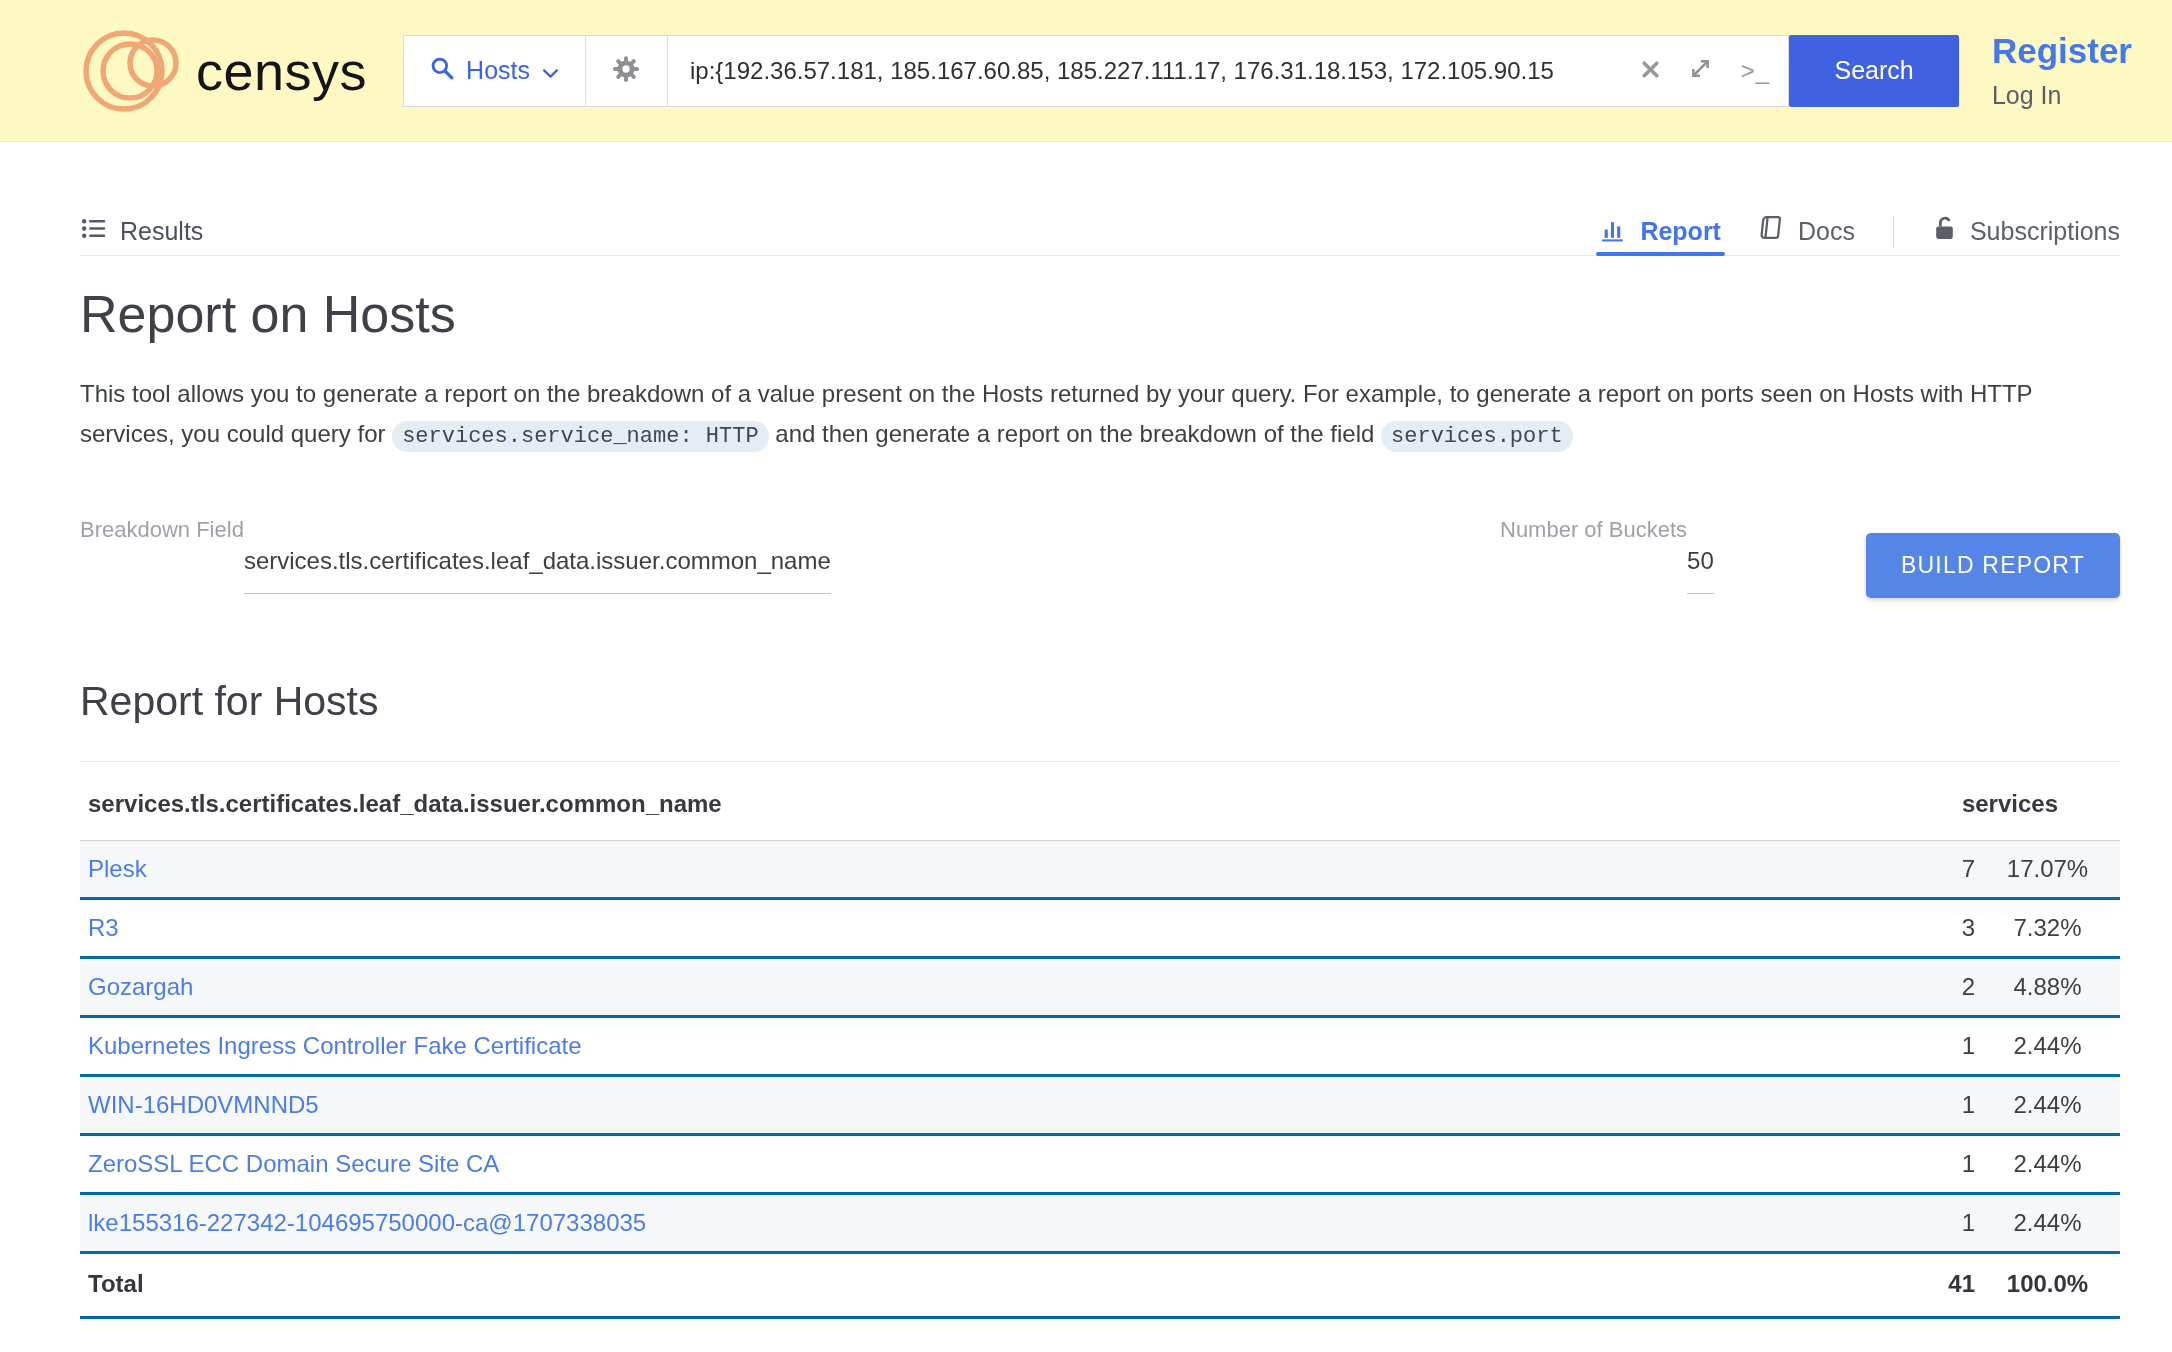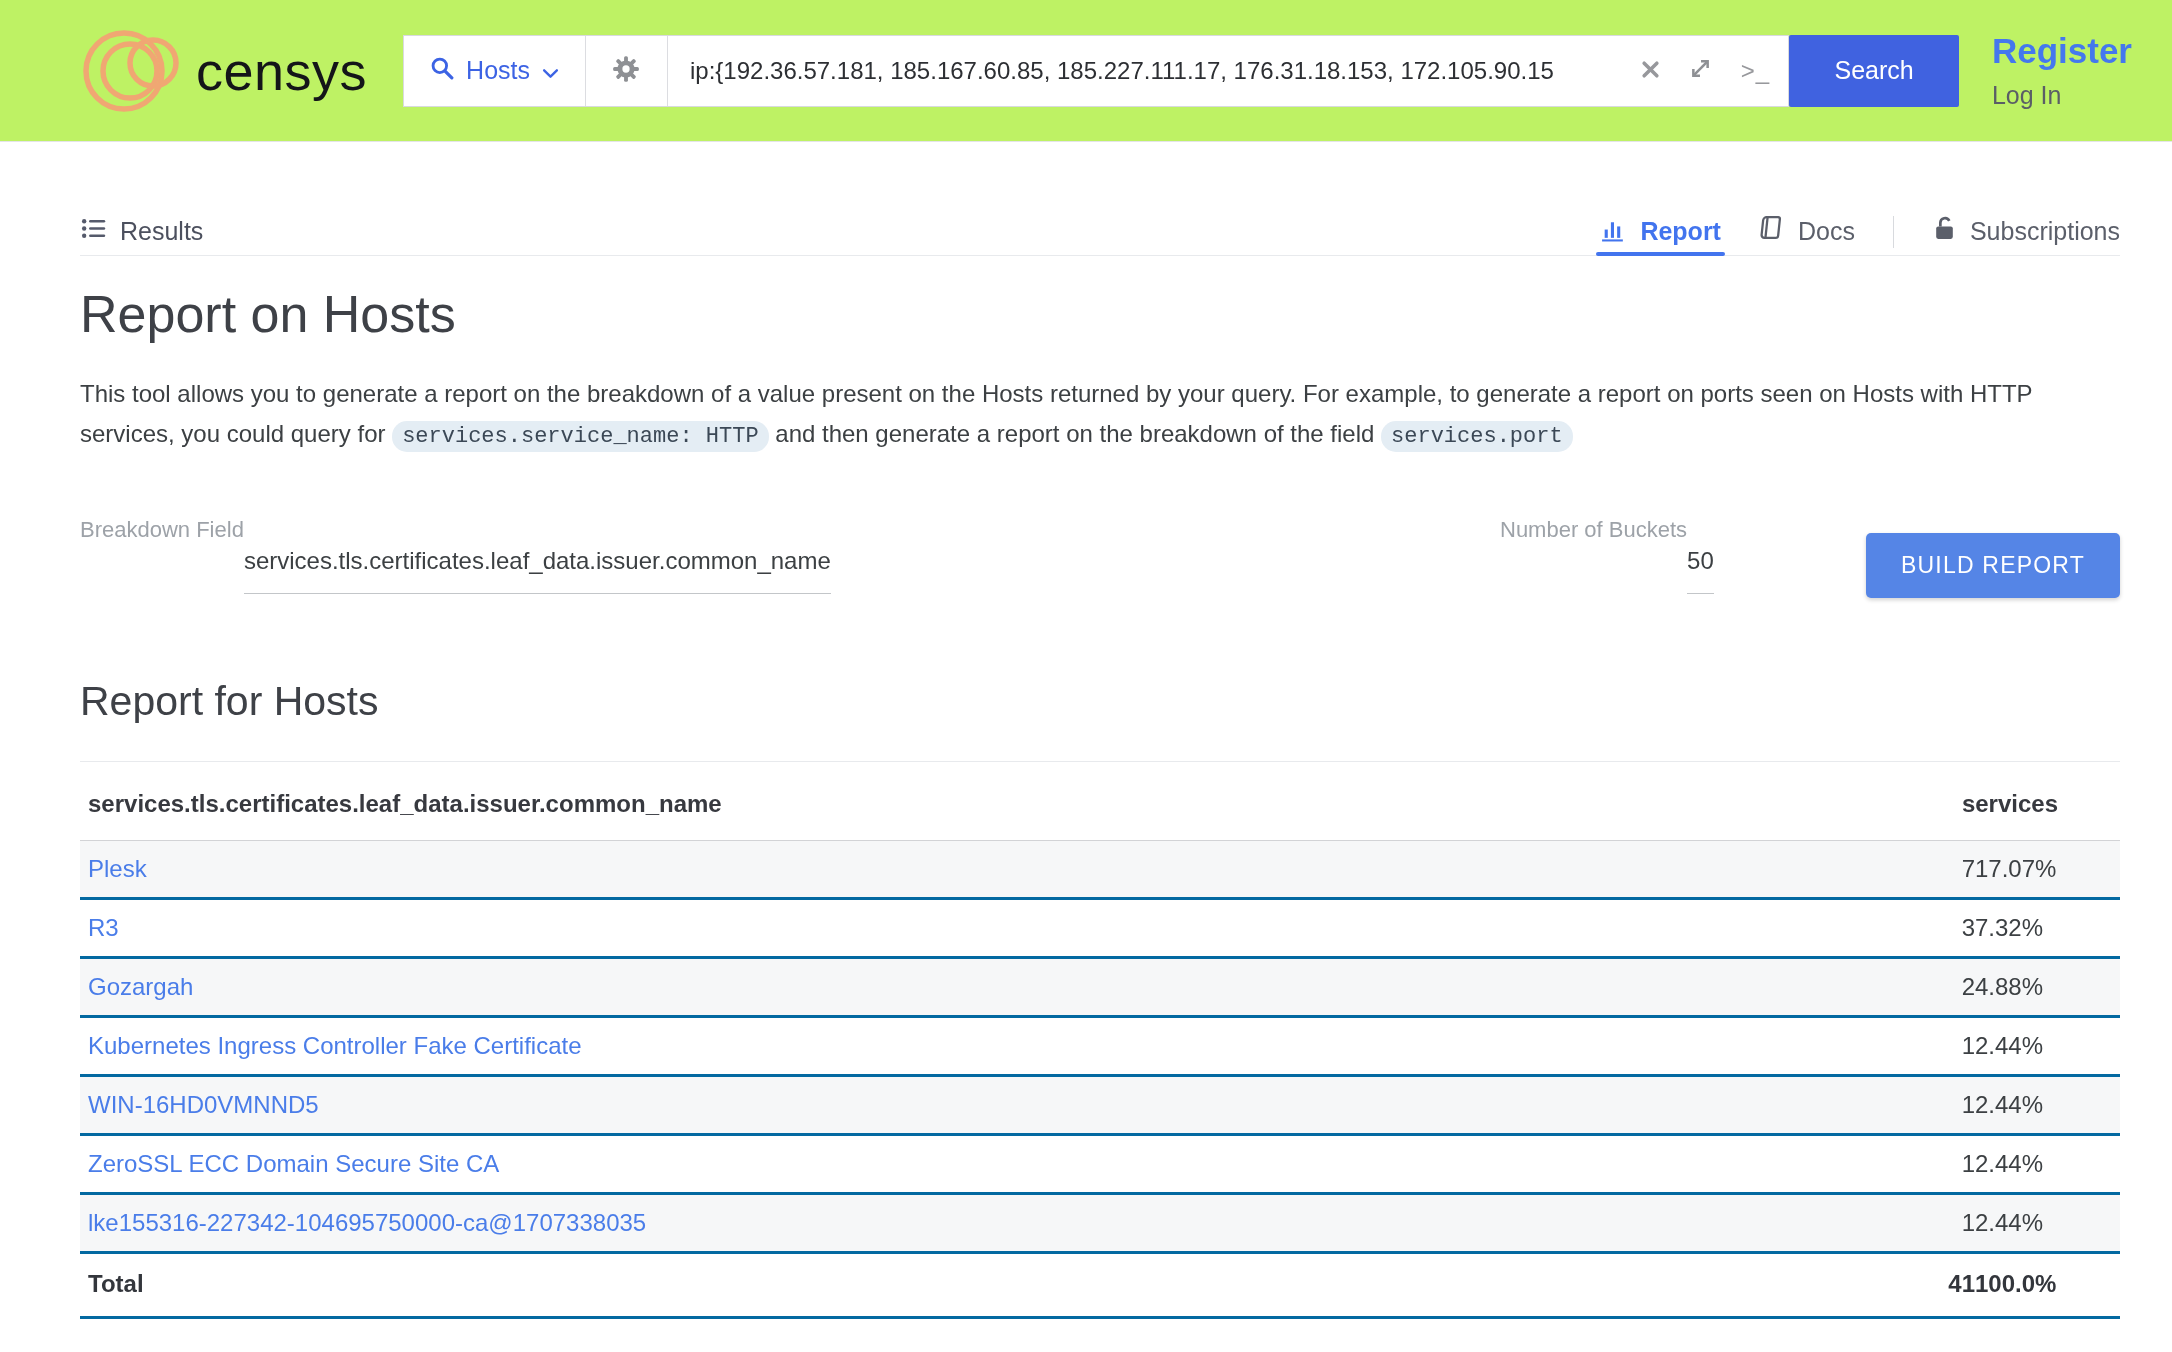--- a/index.html
+++ b/index.html
@@ -4,21 +4,21 @@
 <style>
   * { box-sizing: border-box; margin: 0; padding: 0; }
   html,body { width:2172px; height:1352px; }
   body {
     font-family: "Liberation Sans", sans-serif;
     background:#ffffff; color:#3c4043; overflow:hidden;
   }
 
   
   .header {
-    height:142px; background:#bef264; border-bottom:1px solid #e4e5e8;
+    height:142px; background:#fef9c3; border-bottom:1px solid #e4e5e8;
     display:flex; align-items:center; padding:0 36px 0 80px;
   }
   .logo { display:flex; align-items:center; cursor:pointer; }
   .logo-text { font-size:54px; color:#141519; letter-spacing:.5px; margin-left:12px; }
 
   .search-wrap { display:flex; margin-left:36px; height:72px; }
   .search-box {
     display:flex; align-items:stretch; background:#fff;
     border:1px solid #d8dade; width:1386px;
   }
@@ -99,21 +99,21 @@
   .report-table th {
     font-size:24px; color:#37393f; text-align:left;
     padding:28px 0 22px 8px; border-bottom:1px solid #d2d3d6;
   }
   .report-table th.services-th { text-align:right; padding-right:62px; padding-left:0; }
   .report-table td { font-size:24px; padding:14px 0 14px 8px; }
   .report-table tbody tr { border-bottom:3px solid #0369a1; }
   .report-table tbody tr:nth-child(odd) { background:#f6f7f8; }
   .td-name { color:#4a7de9; cursor:pointer; }
   .td-count { text-align:right; width:110px; color:#3c4043; padding-left:0 !important; }
-  .td-pct { text-align:left; width:145px; color:#3c4043; padding-left:0 !important; }
+  .td-pct { text-align:center; width:145px; color:#3c4043; padding-left:0 !important; }
   tr.total-row { background:#fff !important; border-top:1px solid #aaadb2; border-bottom:none; }
   tr.total-row td { font-weight:bold; color:#33363c; padding-top:16px; padding-bottom:18px; }
 </style>
 </head>
 <body>
 
 <div class="header">
   <div class="logo">
     <span>
       <svg width="104" height="100" viewBox="0 0 104 100" fill="none" stroke="#f0a773">

